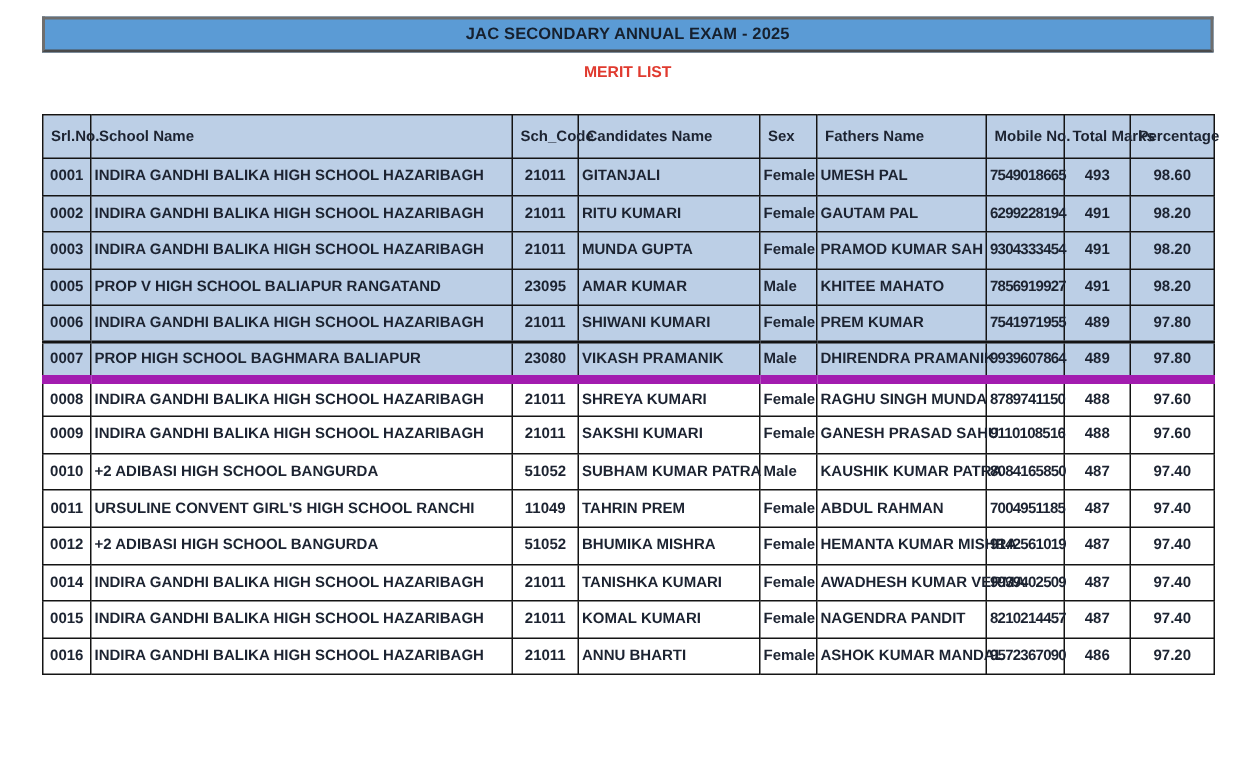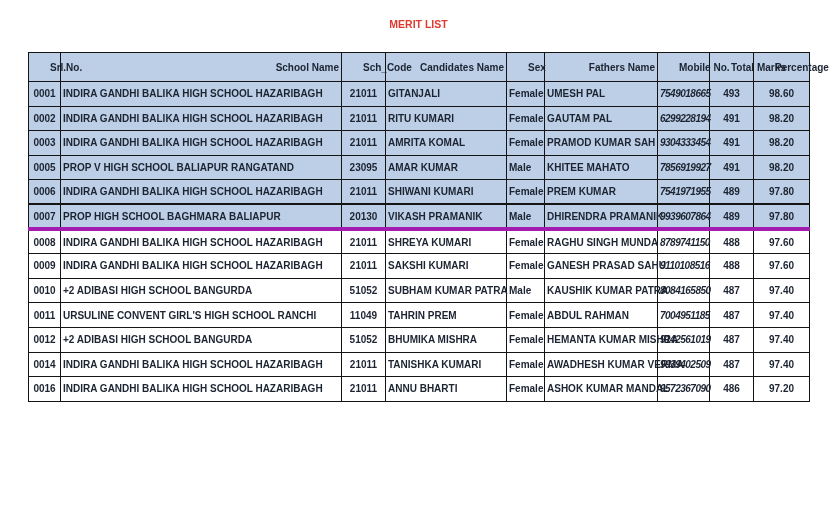--- a/index.html
+++ b/index.html
@@ -43,37 +43,40 @@
     font-size:10px;
     font-weight:bold;
     white-space:nowrap;
     overflow:visible;
     padding:0 2px;
     box-sizing:border-box;
   }
   table.merit-table th{
     height:29px;
     background:var(--row-highlight,#bccfe6);
-    text-align:right;
-    padding-left:21px;
+    text-align:left;
+    padding-left:5px;
     font-size:10px;
     vertical-align:middle;
   }
   table.merit-table td{height:24.6px;vertical-align:middle;background:#ffffff;}
   tr.hl td{background:var(--row-highlight,#bccfe6);}
-  tr.thick td{border-top:2px solid #141414;border-bottom:4px solid #a21caf;}
+  tr.thick td{border-top:2px solid #141414;border-bottom:6px solid #a21caf;}
   td.al-c{text-align:center;}
   td.al-l{text-align:left;padding-left:4px;}
-  td.al-r{text-align:right;padding-right:2px;font-style:italic;}
+  td.al-r{text-align:right;padding-right:2px;}
   td.tight{letter-spacing:-0.5px;}
 </style>
 </head>
 <body>
 
 <div class="page">
+  <div class="banner">
+    <span>JAC SECONDARY ANNUAL EXAM - 2025</span>
+  </div>
   <div class="merit">MERIT LIST</div>
   <table class="merit-table">
     <colgroup>
       <col style="width:32px">
         <col style="width:281px">
         <col style="width:44px">
       <col style="width:121px">
         <col style="width:38px">
         <col style="width:113px">
       <col style="width:52px">
@@ -113,21 +116,21 @@
           <td class="al-l">Female</td>
           <td class="al-l">GAUTAM PAL</td>
           <td class="al-r tight">6299228194</td>
           <td class="al-c">491</td>
           <td class="al-c">98.20</td>
         </tr>
         <tr class="hl">
           <td class="al-c">0003</td>
           <td class="al-l">INDIRA GANDHI BALIKA HIGH SCHOOL HAZARIBAGH</td>
           <td class="al-c">21011</td>
-          <td class="al-l">AMRITA KOMAL</td>
+          <td class="al-l">MUNDA GUPTA</td>
           <td class="al-l">Female</td>
           <td class="al-l">PRAMOD KUMAR SAH</td>
           <td class="al-r tight">9304333454</td>
           <td class="al-c">491</td>
           <td class="al-c">98.20</td>
         </tr>
         <tr class="hl">
           <td class="al-c">0005</td>
           <td class="al-l">PROP V HIGH SCHOOL BALIAPUR RANGATAND</td>
           <td class="al-c">23095</td>
@@ -145,21 +148,21 @@
           <td class="al-l">SHIWANI KUMARI</td>
           <td class="al-l">Female</td>
           <td class="al-l">PREM KUMAR</td>
           <td class="al-r tight">7541971955</td>
           <td class="al-c">489</td>
           <td class="al-c">97.80</td>
         </tr>
         <tr class="hl thick">
           <td class="al-c">0007</td>
           <td class="al-l">PROP HIGH SCHOOL BAGHMARA BALIAPUR</td>
-          <td class="al-c">20130</td>
+          <td class="al-c">23080</td>
           <td class="al-l">VIKASH PRAMANIK</td>
           <td class="al-l">Male</td>
           <td class="al-l">DHIRENDRA PRAMANIK</td>
           <td class="al-r tight">9939607864</td>
           <td class="al-c">489</td>
           <td class="al-c">97.80</td>
         </tr>
         <tr>
           <td class="al-c">0008</td>
           <td class="al-l">INDIRA GANDHI BALIKA HIGH SCHOOL HAZARIBAGH</td>
@@ -220,20 +223,31 @@
           <td class="al-l">INDIRA GANDHI BALIKA HIGH SCHOOL HAZARIBAGH</td>
           <td class="al-c">21011</td>
           <td class="al-l">TANISHKA KUMARI</td>
           <td class="al-l">Female</td>
           <td class="al-l">AWADHESH KUMAR VERMA</td>
           <td class="al-r tight">9939402509</td>
           <td class="al-c">487</td>
           <td class="al-c">97.40</td>
         </tr>
         <tr>
+          <td class="al-c">0015</td>
+          <td class="al-l">INDIRA GANDHI BALIKA HIGH SCHOOL HAZARIBAGH</td>
+          <td class="al-c">21011</td>
+          <td class="al-l">KOMAL KUMARI</td>
+          <td class="al-l">Female</td>
+          <td class="al-l">NAGENDRA PANDIT</td>
+          <td class="al-r tight">8210214457</td>
+          <td class="al-c">487</td>
+          <td class="al-c">97.40</td>
+        </tr>
+        <tr>
           <td class="al-c">0016</td>
           <td class="al-l">INDIRA GANDHI BALIKA HIGH SCHOOL HAZARIBAGH</td>
           <td class="al-c">21011</td>
           <td class="al-l">ANNU BHARTI</td>
           <td class="al-l">Female</td>
           <td class="al-l">ASHOK KUMAR MANDAL</td>
           <td class="al-r tight">9572367090</td>
           <td class="al-c">486</td>
           <td class="al-c">97.20</td>
         </tr>

